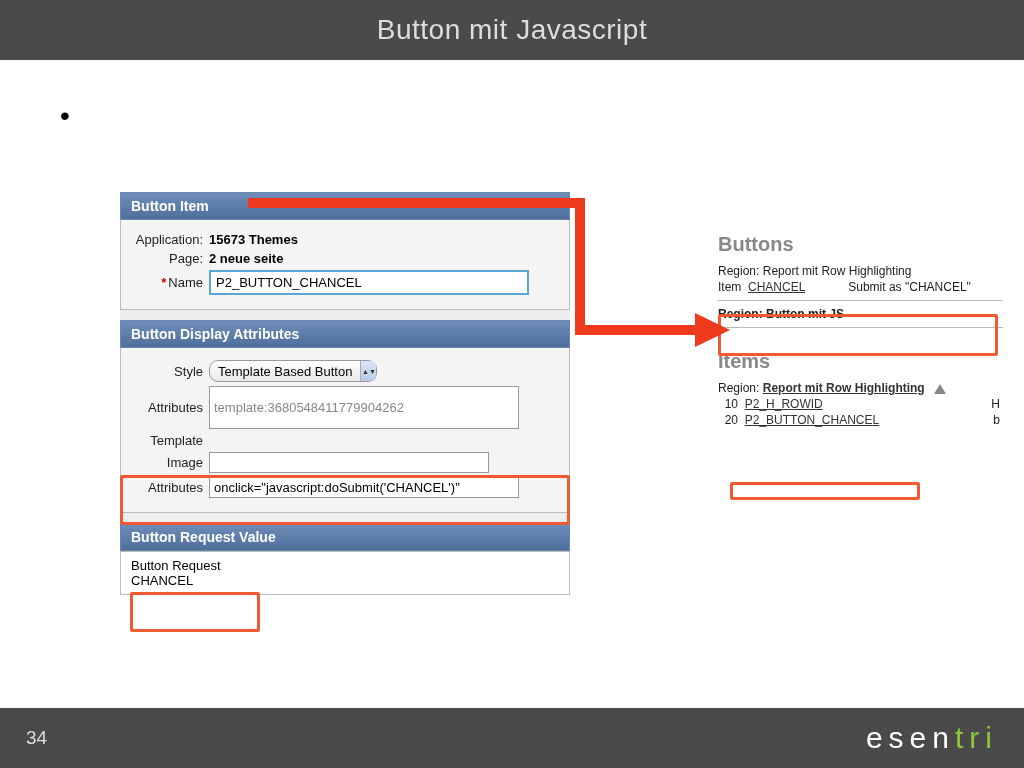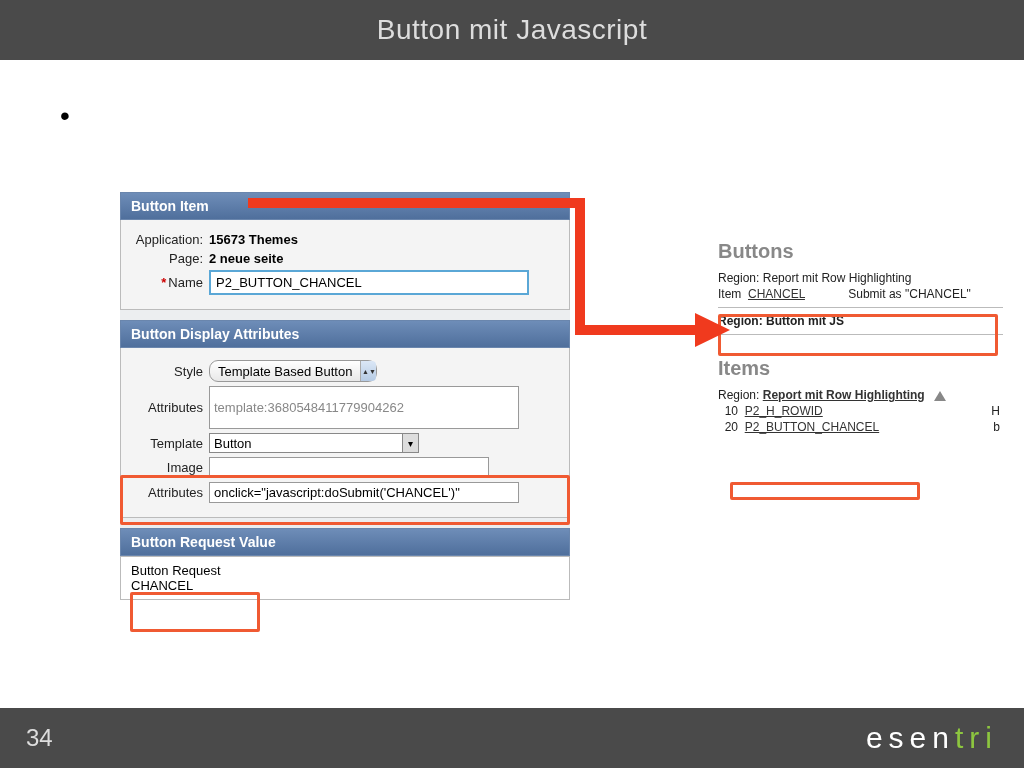--- a/index.html
+++ b/index.html
@@ -35,29 +35,29 @@
   .select-win .sbtn { width:16px; height:100%; background:#ddd; border-left:1px solid #888; display:flex; align-items:center; justify-content:center; font-size:10px; }
   
   .hlred { border: 3px solid #f05a32; border-radius: 2px; }
   .hlred-box1 { position:absolute; left:120px; top:475px; width:450px; height:50px; pointer-events:none; }
   .hlred-box2 { position:absolute; left:130px; top:592px; width:130px; height:40px; pointer-events:none; }
   .hlred-box3 { position:absolute; left:718px; top:314px; width:280px; height:42px; pointer-events:none; }
   .hlred-box4 { position:absolute; left:730px; top:482px; width:190px; height:18px; pointer-events:none; }
 
   .arrow-svg { position:absolute; pointer-events:none; }
   
-  .shot-right { position:absolute; left:718px; top:240px; width:290px; font-size:12px; }
+  .shot-right { position:absolute; left:718px; top:233px; width:290px; font-size:12px; }
   .rtitle { color:#888; font-size:20px; font-weight:bold; margin-bottom:8px; }
   .rline { font-size:12px; color:#222; margin:2px 0; }
   .rlink { color:#333; text-decoration:underline; }
   .rhr { border:none; border-top:1px solid #bbb; margin:6px 0; width:285px; }
   .upicon { display:inline-block; width:0; height:0; border-left:6px solid transparent; border-right:6px solid transparent; border-bottom:10px solid #888; margin-right:4px; vertical-align:middle; }
   
   .footer { position:absolute; left:0; bottom:0; width:1024px; height:60px; background:#4a4a4a; color:#fff; display:flex; align-items:center; justify-content:space-between; padding:0 26px; }
-  .footer-num { font-size:24px; color:#ddd; }
+  .footer-num { font-size:19px; color:#ddd; }
   .logo { font-size:30px; letter-spacing:6px; font-weight:300; font-family:'Helvetica Neue',Arial,sans-serif;margin-left:28px; }
   .logo .accent { color:#8dc63f; }
   
   .req-panel .panel-body { background:#fff; border:1px solid #bbb; padding:6px 10px; }
 </style>
 </head>
 <body>
 
 <div class="header">
   <span>Button mit Javascript</span>
@@ -94,24 +94,20 @@
         <span class="sval">Template Based Button</span>
         <span class="sbtn">▲▼</span>
       </span>
     </div>
     <div class="lbl-row">
       <span class="lbl">Attributes</span>
       <input class="input-gray" value="template:3680548411779904262" style="">
     </div>
     <div class="lbl-row">
       <span class="lbl">Template</span>
-      <span class="select-win">
-        <span class="sval">Button</span>
-        <span class="sbtn">▾</span>
-      </span>
     </div>
     <div class="lbl-row">
       <span class="lbl">Image</span>
       <input class="input-plain" style="width: 280px;" value="">
     </div>
     <div class="lbl-row">
       <span class="lbl">Attributes</span>
       <input class="input-plain" value="onclick=&quot;javascript:doSubmit('CHANCEL')&quot;" style="">
     </div>
   </div>

